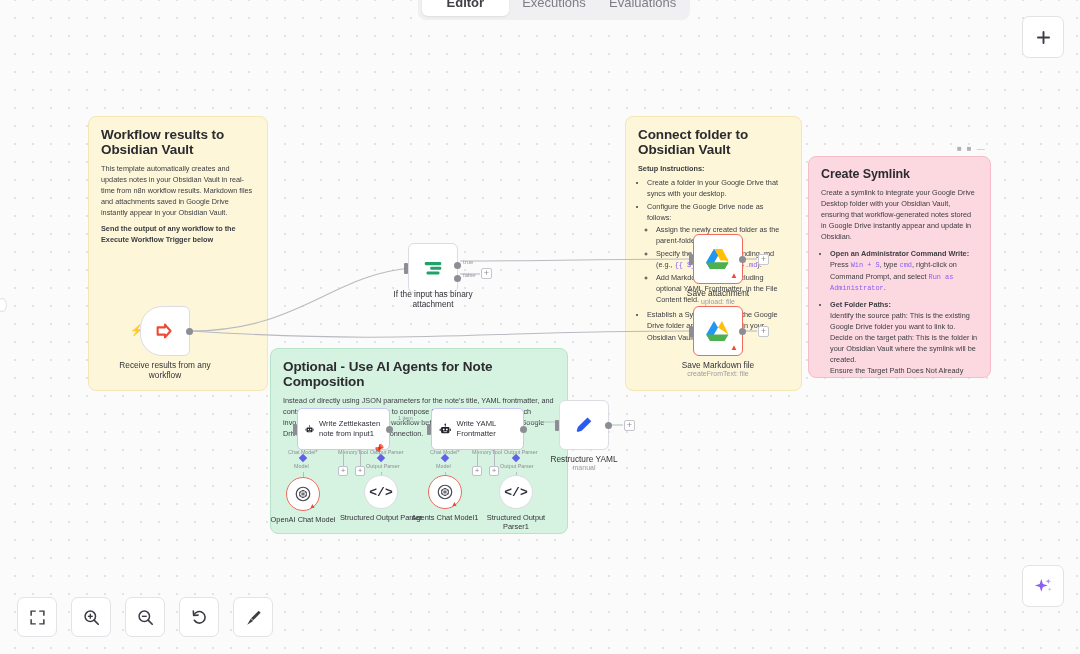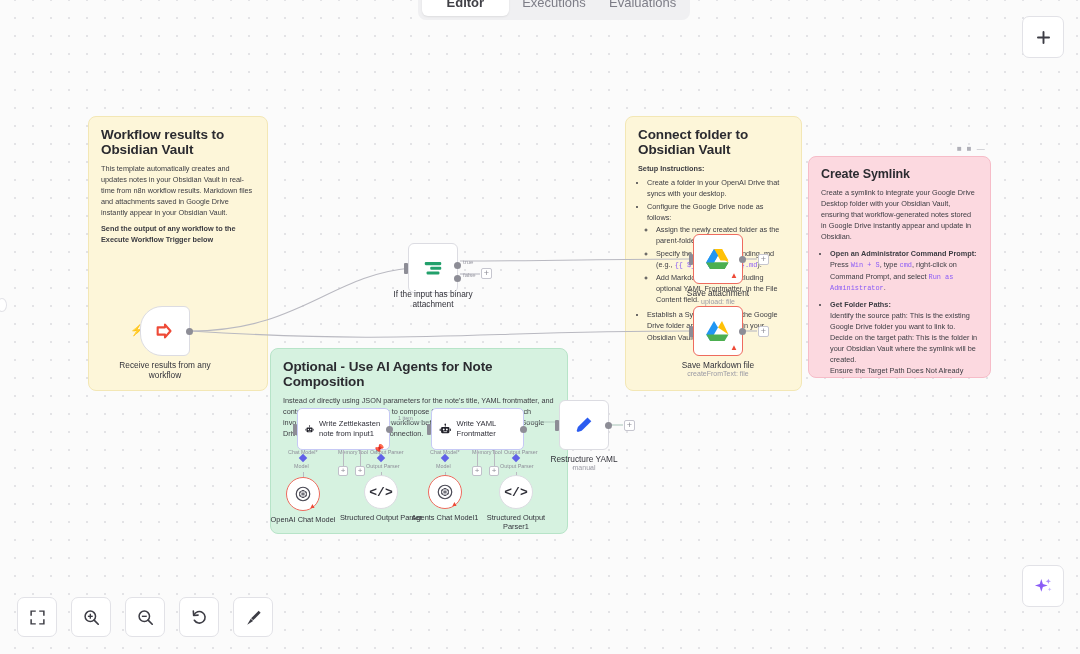--- a/index.html
+++ b/index.html
@@ -131,42 +131,42 @@
   <div class="sticky" id="note-yellow1">
     <h3>Workflow results to Obsidian Vault</h3>
     <p>This template automatically creates and updates notes in your Obsidian Vault in real-time from n8n workflow results. Markdown files and attachments saved in Google Drive instantly appear in your Obsidian Vault.</p>
     <p class="b">Send the output of any workflow to the Execute Workflow Trigger below</p>
   </div>
 
   <div class="sticky" id="note-yellow2">
     <h3>Connect folder to Obsidian Vault</h3>
     <p class="b" style="margin-bottom:3px">Setup Instructions:</p>
     <ul>
-      <li>Create a folder in your OpenAI Drive that syncs with your desktop.</li>
+      <li>Create a folder in your Google Drive that syncs with your desktop.</li>
       <li>Configure the Google Drive node as follows:</li>
       <ul>
         <li>Assign the newly created folder as the parent-folder.</li>
         <li>Specify the filename, appending .md (e.g., <span class="code">{{ $json.title }}.md</span>).</li>
         <li>Add Markdown content, including optional YAML Frontmatter, in the File Content field.</li>
       </ul>
       <li>Establish a Symlink between the Google Drive folder and a new folder in your Obsidian Vault.</li>
     </ul>
   </div>
 
   <div class="note-toolbar">
     <span>■</span>
     <span>■</span>
     <span>—</span>
   </div>
   <div class="sticky" id="note-pink">
     <h3>Create Symlink</h3>
     <p style="margin-bottom:6px">Create a symlink to integrate your Google Drive Desktop folder with your Obsidian Vault, ensuring that workflow-generated notes stored in Google Drive instantly appear and update in Obsidian.</p>
     <ul>
       <li style="margin-bottom:5px">
-        <span class="b">Open an Administrator Command Prompt:</span><br>
+        <span class="b">Open an Administrator Command Write:</span><br>
         Press <span class="code">Win + S</span>, type <span class="code">cmd</span>, right-click on Command Prompt, and select <span class="code">Run as Administrator</span>.
       </li>
       <li style="margin-bottom:5px">
         <span class="b">Get Folder Paths:</span><br>
         <span>Identify the source path: This is the existing Google Drive folder you want to link to.</span><br>
         <span>Decide on the target path: This is the folder in your Obsidian Vault where the symlink will be created.</span><br>
         <span>Ensure the Target Path Does Not Already Exist</span>
       </li>
 
     </ul>

